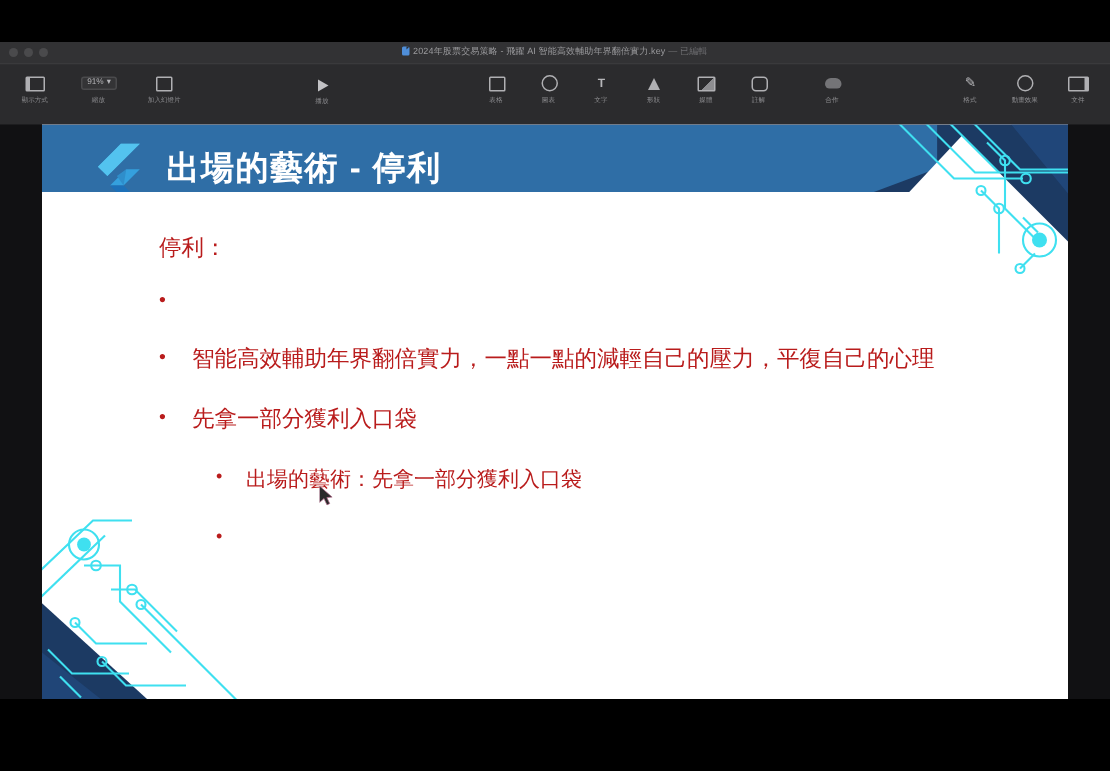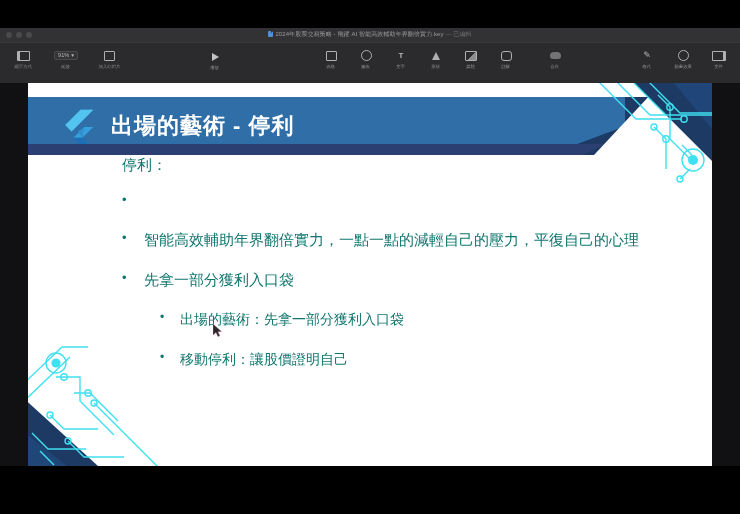--- a/index.html
+++ b/index.html
@@ -37,38 +37,38 @@
           linear-gradient(135deg,transparent 55%,#8d8d90 55%);}
   .tb-T{font-size:8px;font-weight:700;color:#b6b6b9;}
   .tb-cloud{width:11px;height:7px;background:#8d8d90;border-radius:4px 4px 3px 3px;opacity:.75;}
   .tb-pen{font-size:9px;color:#b6b6b9;}
   .tb-pane{width:10px;height:8px;border:1px solid #b0b0b3;border-radius:1px;border-right-width:3px;}
 
   
   .slide{position:absolute;left:28px;top:83px;width:684px;height:383px;background:#ffffff;overflow:hidden;}
 
   
-  .banner{position:absolute;left:0;top:0;width:100%;height:58px;background:#1c3a63;overflow:hidden;margin-top:14px;}
+  .banner{position:absolute;left:0;top:0;width:100%;height:45px;background:#1c3a63;overflow:hidden;}
   .banner-main{position:absolute;left:0;top:0;width:597px;height:47px;background:#2f6ea6;
                clip-path:polygon(0 0,100% 0,100% 62%,92% 100%,0 100%);}
   .banner-strip{position:absolute;left:0;top:47px;width:578px;height:11px;background:#2b3f72;
                 clip-path:polygon(0 0,100% 0,96% 100%,0 100%);}
   .banner-white{position:absolute;right:0;top:0;width:118px;height:58px;background:#ffffff;
                 clip-path:polygon(46% 0,100% 0,100% 100%,0 100%);}
 
   .logo{position:absolute;left:30px;top:11px;width:38px;height:36px;}
   .title-txt{position:absolute;left:83px;top:12px;font-size:22px;font-weight:700;color:#ffffff;
              letter-spacing:1px;line-height:34px;}
 
   
   .circuit-tr{position:absolute;right:0;top:0;width:150px;height:120px;}
   .circuit-bl{position:absolute;left:0;bottom:0;width:165px;height:125px;}
 
   
-  .body{position:absolute;left:0;top:58px;right:0;bottom:0;color:#0f766e;margin-left:16px;}
+  .body{position:absolute;left:0;top:58px;right:0;bottom:0;color:#b91c1c;}
   .lead{position:absolute;left:78px;top:15px;font-size:15px;}
   .bullets{position:absolute;left:78px;top:52px;right:20px;}
   .b1{display:flex;align-items:flex-start;font-size:15px;margin-bottom:23px;line-height:1.15;}
   .b1 .mk{width:22px;flex:0 0 22px;text-align:left;font-size:13px;}
   .b2{display:flex;align-items:flex-start;font-size:14px;margin:0 0 23px 38px;line-height:1.15;}
   .b2 .mk{width:20px;flex:0 0 20px;text-align:left;font-size:12px;}
 
   .cursor{position:absolute;left:185px;top:241px;width:9px;height:13px;}
 
   .letterbox-top{position:absolute;left:0;top:0;width:740px;height:28px;background:#000;}
@@ -258,21 +258,20 @@
         <div class="b1">
           <span class="mk">•</span>
           <span>先拿一部分獲利入口袋</span>
         </div>
         <div class="b2">
           <span class="mk">•</span>
           <span>出場的藝術：先拿一部分獲利入口袋</span>
         </div>
         <div class="b2">
           <span class="mk">•</span>
-          <span>移動停利：讓股價證明自己</span>
         </div>
       </div>
     </div>
 
     <svg class="circuit-bl" viewBox="0 0 165 125">
       <defs>
           <clipPath id="cbl">
             <rect x="0" y="0" width="165" height="125"></rect>
           </clipPath>
         </defs>

